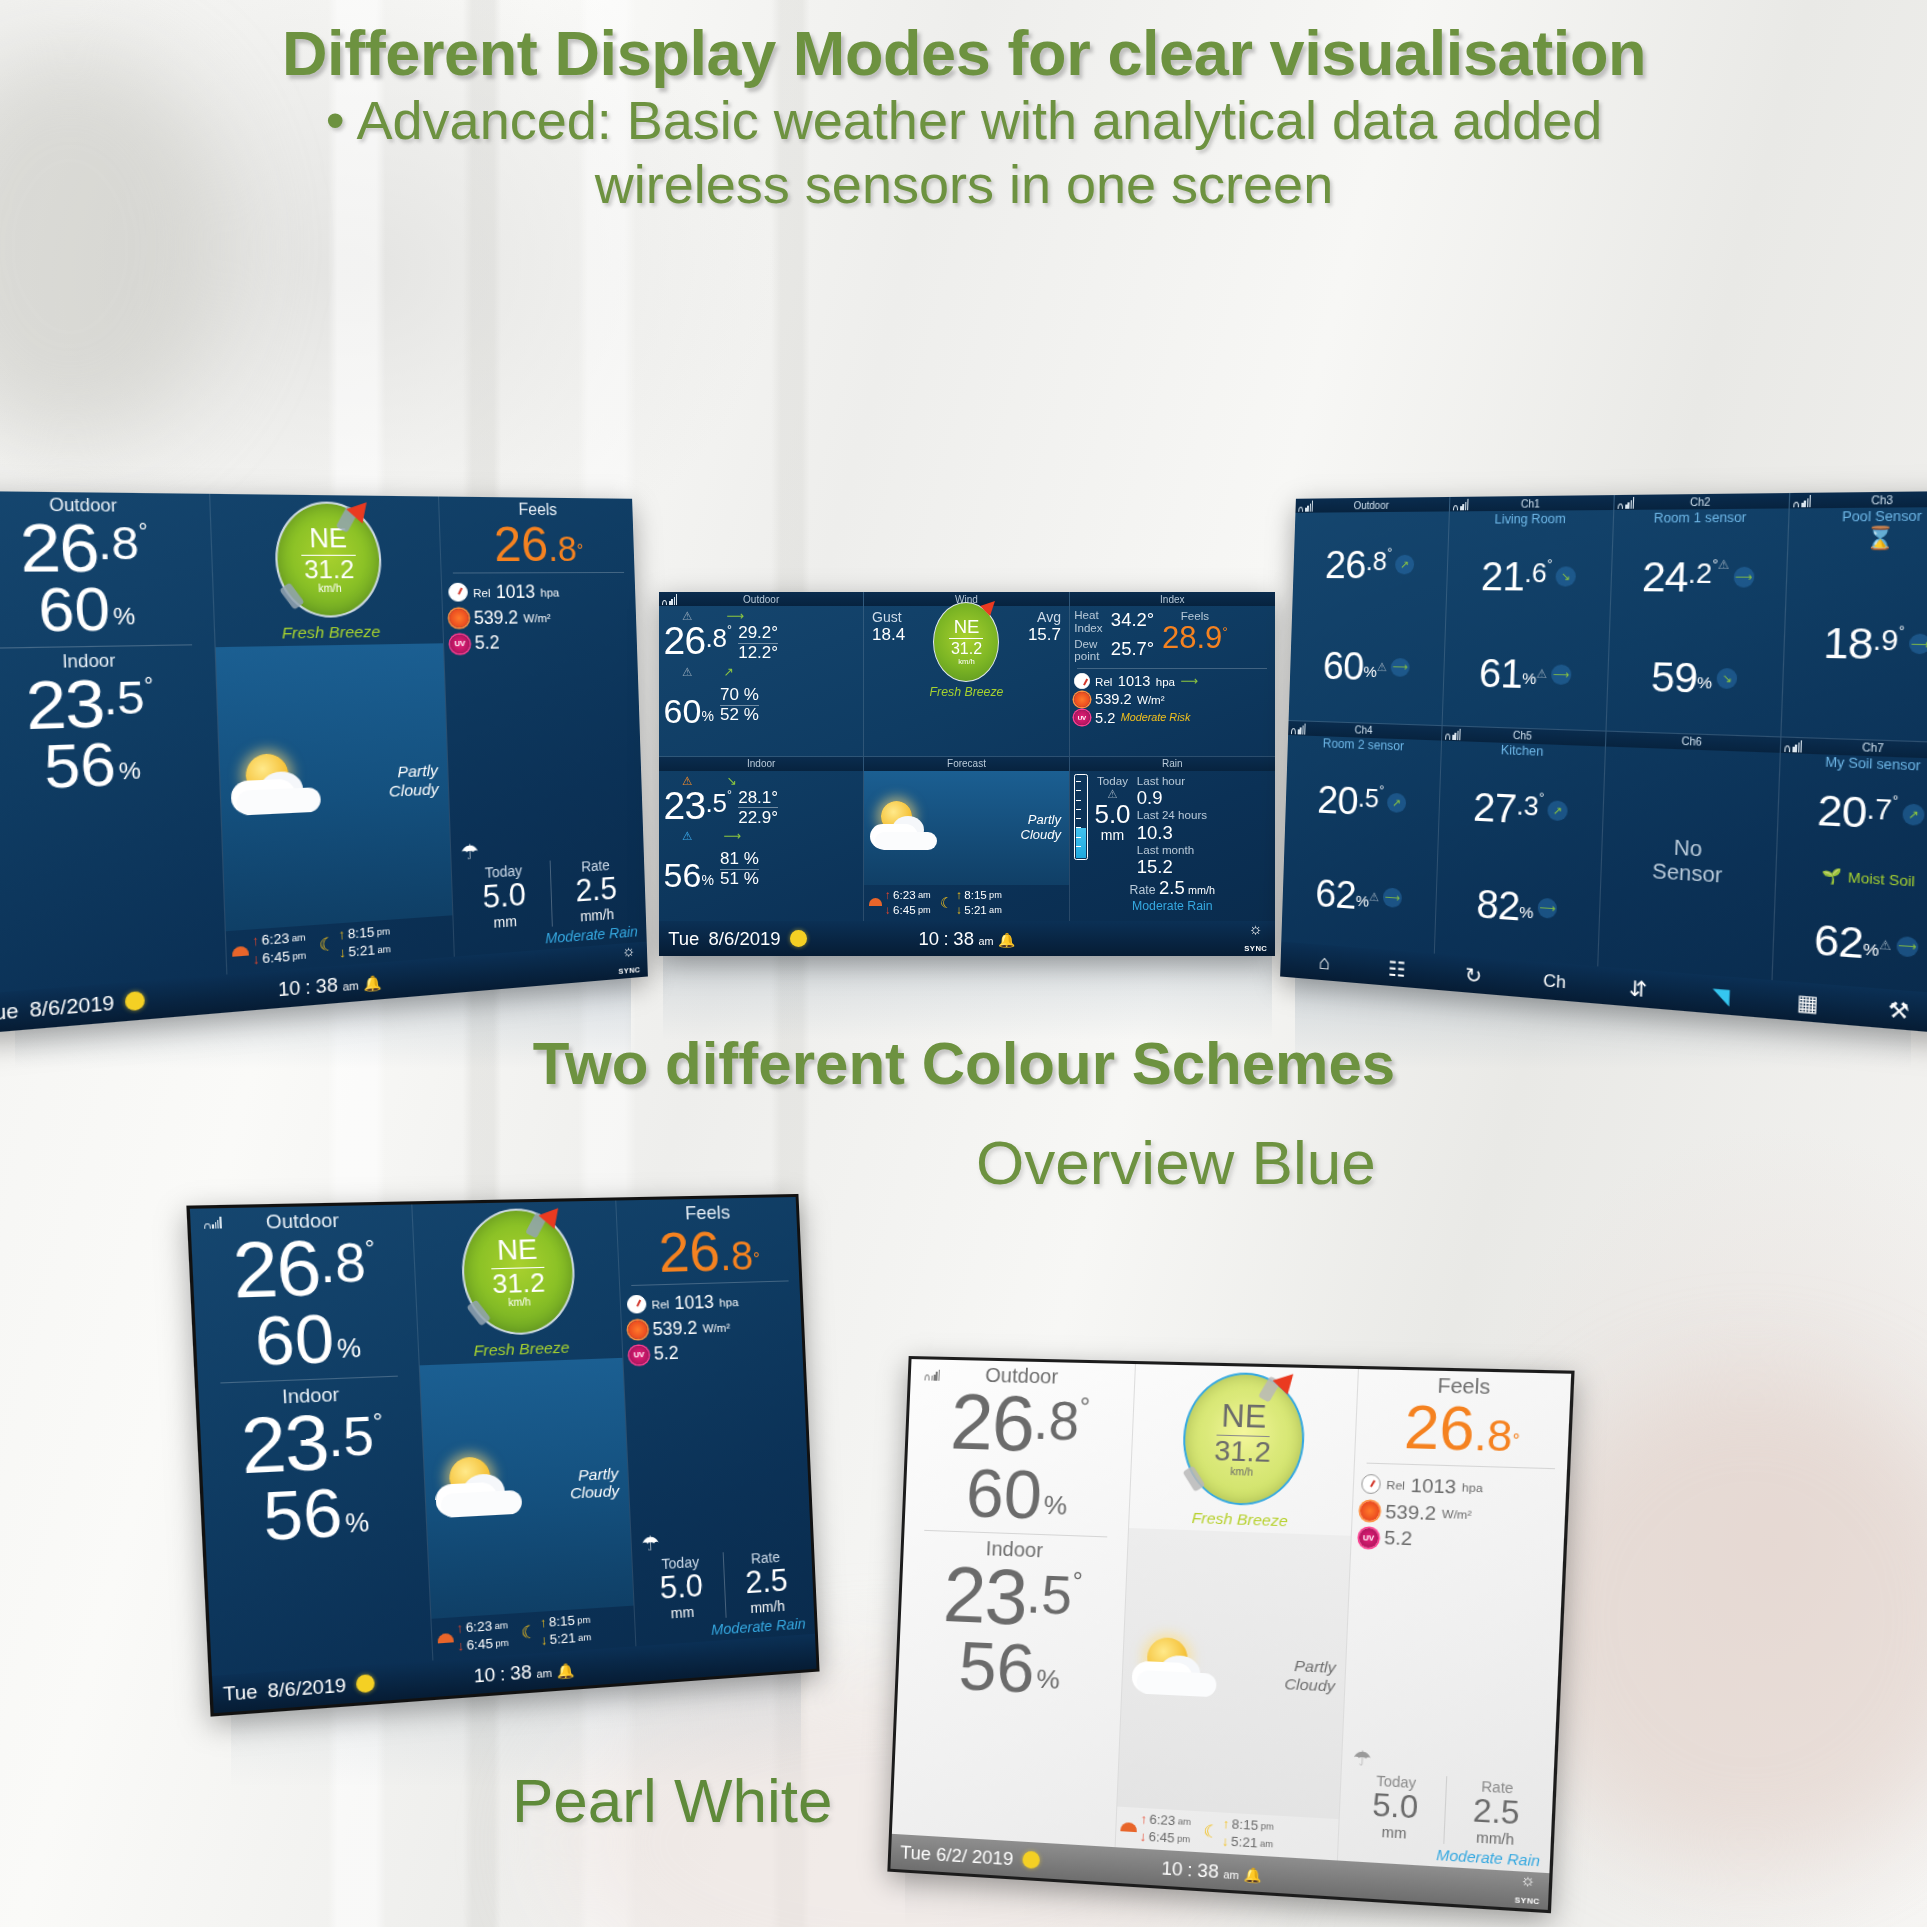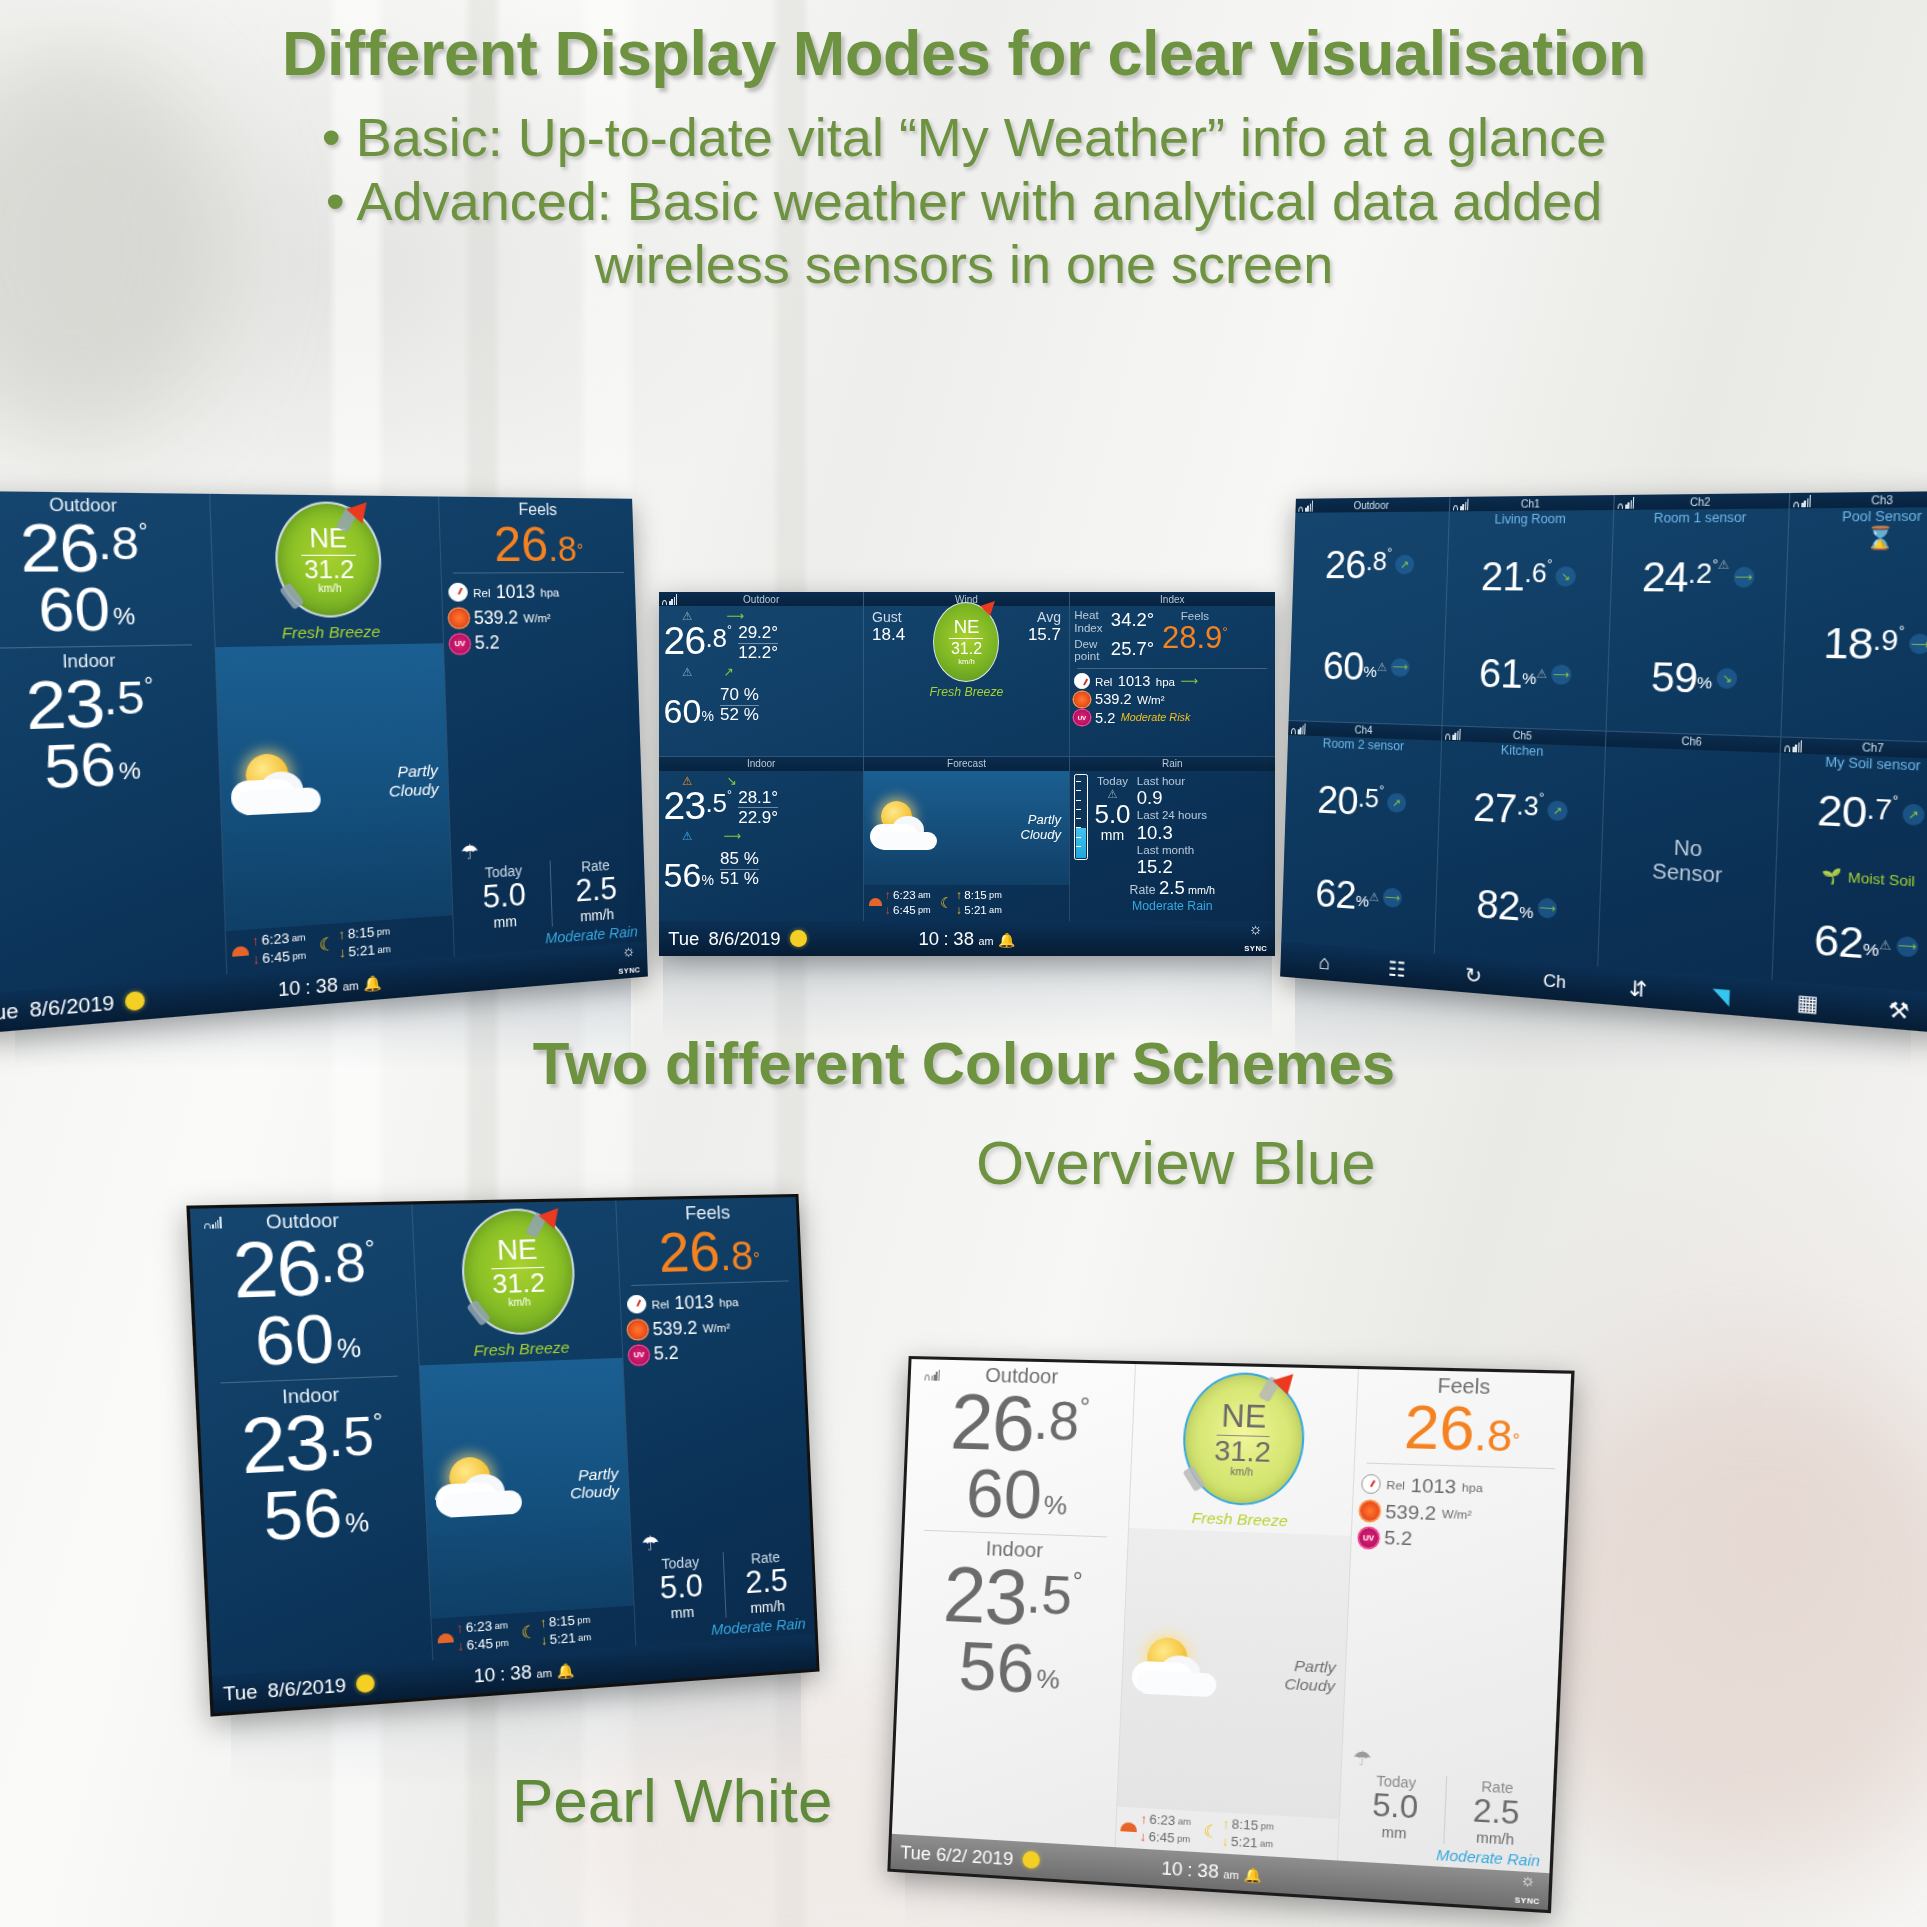--- a/index.html
+++ b/index.html
@@ -226,21 +226,20 @@
 </head>
 <body>
 
 <div class="bg-streaks"></div>
 <div class="bg-blob" style="left:-92px;top:46px;width:324px;height:401px;background:rgba(190,190,185,.45);"></div>
 <div class="bg-blob" style="right:-62px;bottom:62px;width:478px;height:493px;background:rgba(226,208,200,.5);"></div>
 <div class="bg-blob" style="left:555px;bottom:-92px;width:693px;height:354px;background:rgba(236,226,222,.55);"></div>
 
 <div class="heads">
   <div class="h-main">Different Display Modes for clear visualisation</div>
-  <div class="h-bullet h-b1">• Basic: Up-to-date vital “My Weather” info at a glance</div>
   <div class="h-bullet">• Advanced: Basic weather with analytical data added</div>
   <div class="h-bullet">wireless sensors in one screen</div>
 </div>
 
 <div class="dev mb-bg tilt-l" style="left:7.7px;top:499px;width:632px;height:478px;">
   <div class="screen">
     <div class="hdrbar" style="height:0;padding:0;background:none;"></div>
     <div style="position:absolute;left:6.2px;top:4.6px;z-index:5;">
       
     </div>
@@ -509,21 +508,21 @@
             <span class="minmax"><span class="l">28.1°</span><br>
               <span>22.9°</span></span>
           </div>
           <div style="display:flex;align-items:center;gap:31px;margin:1.5px 0 0 18.5px;">
             <span class="warn b">⚠</span>
             <span class="ar">⟶</span>
           </div>
           <div class="adv-h">
             <span class="v">56</span>
             <span class="u">%</span>
-            <span class="minmax" style="margin-bottom:3.1px;"><span class="l">85 %</span><br>
+            <span class="minmax" style="margin-bottom:3.1px;"><span class="l">81 %</span><br>
               <span>51 %</span></span>
           </div>
         </div>
       </div>
 
       <div class="cell" style="border-bottom:none;">
         <div class="chdr"><span>Forecast</span></div>
         <div class="cbody" style="padding:0;display:flex;flex-direction:column;">
           <div style="flex:1;display:flex;align-items:center;justify-content:space-between;background:linear-gradient(180deg,#1b5f92,#103f66);padding:1.5px 4.6px;">
             <div class="suncloud" style="width:74px;height:54px;">

